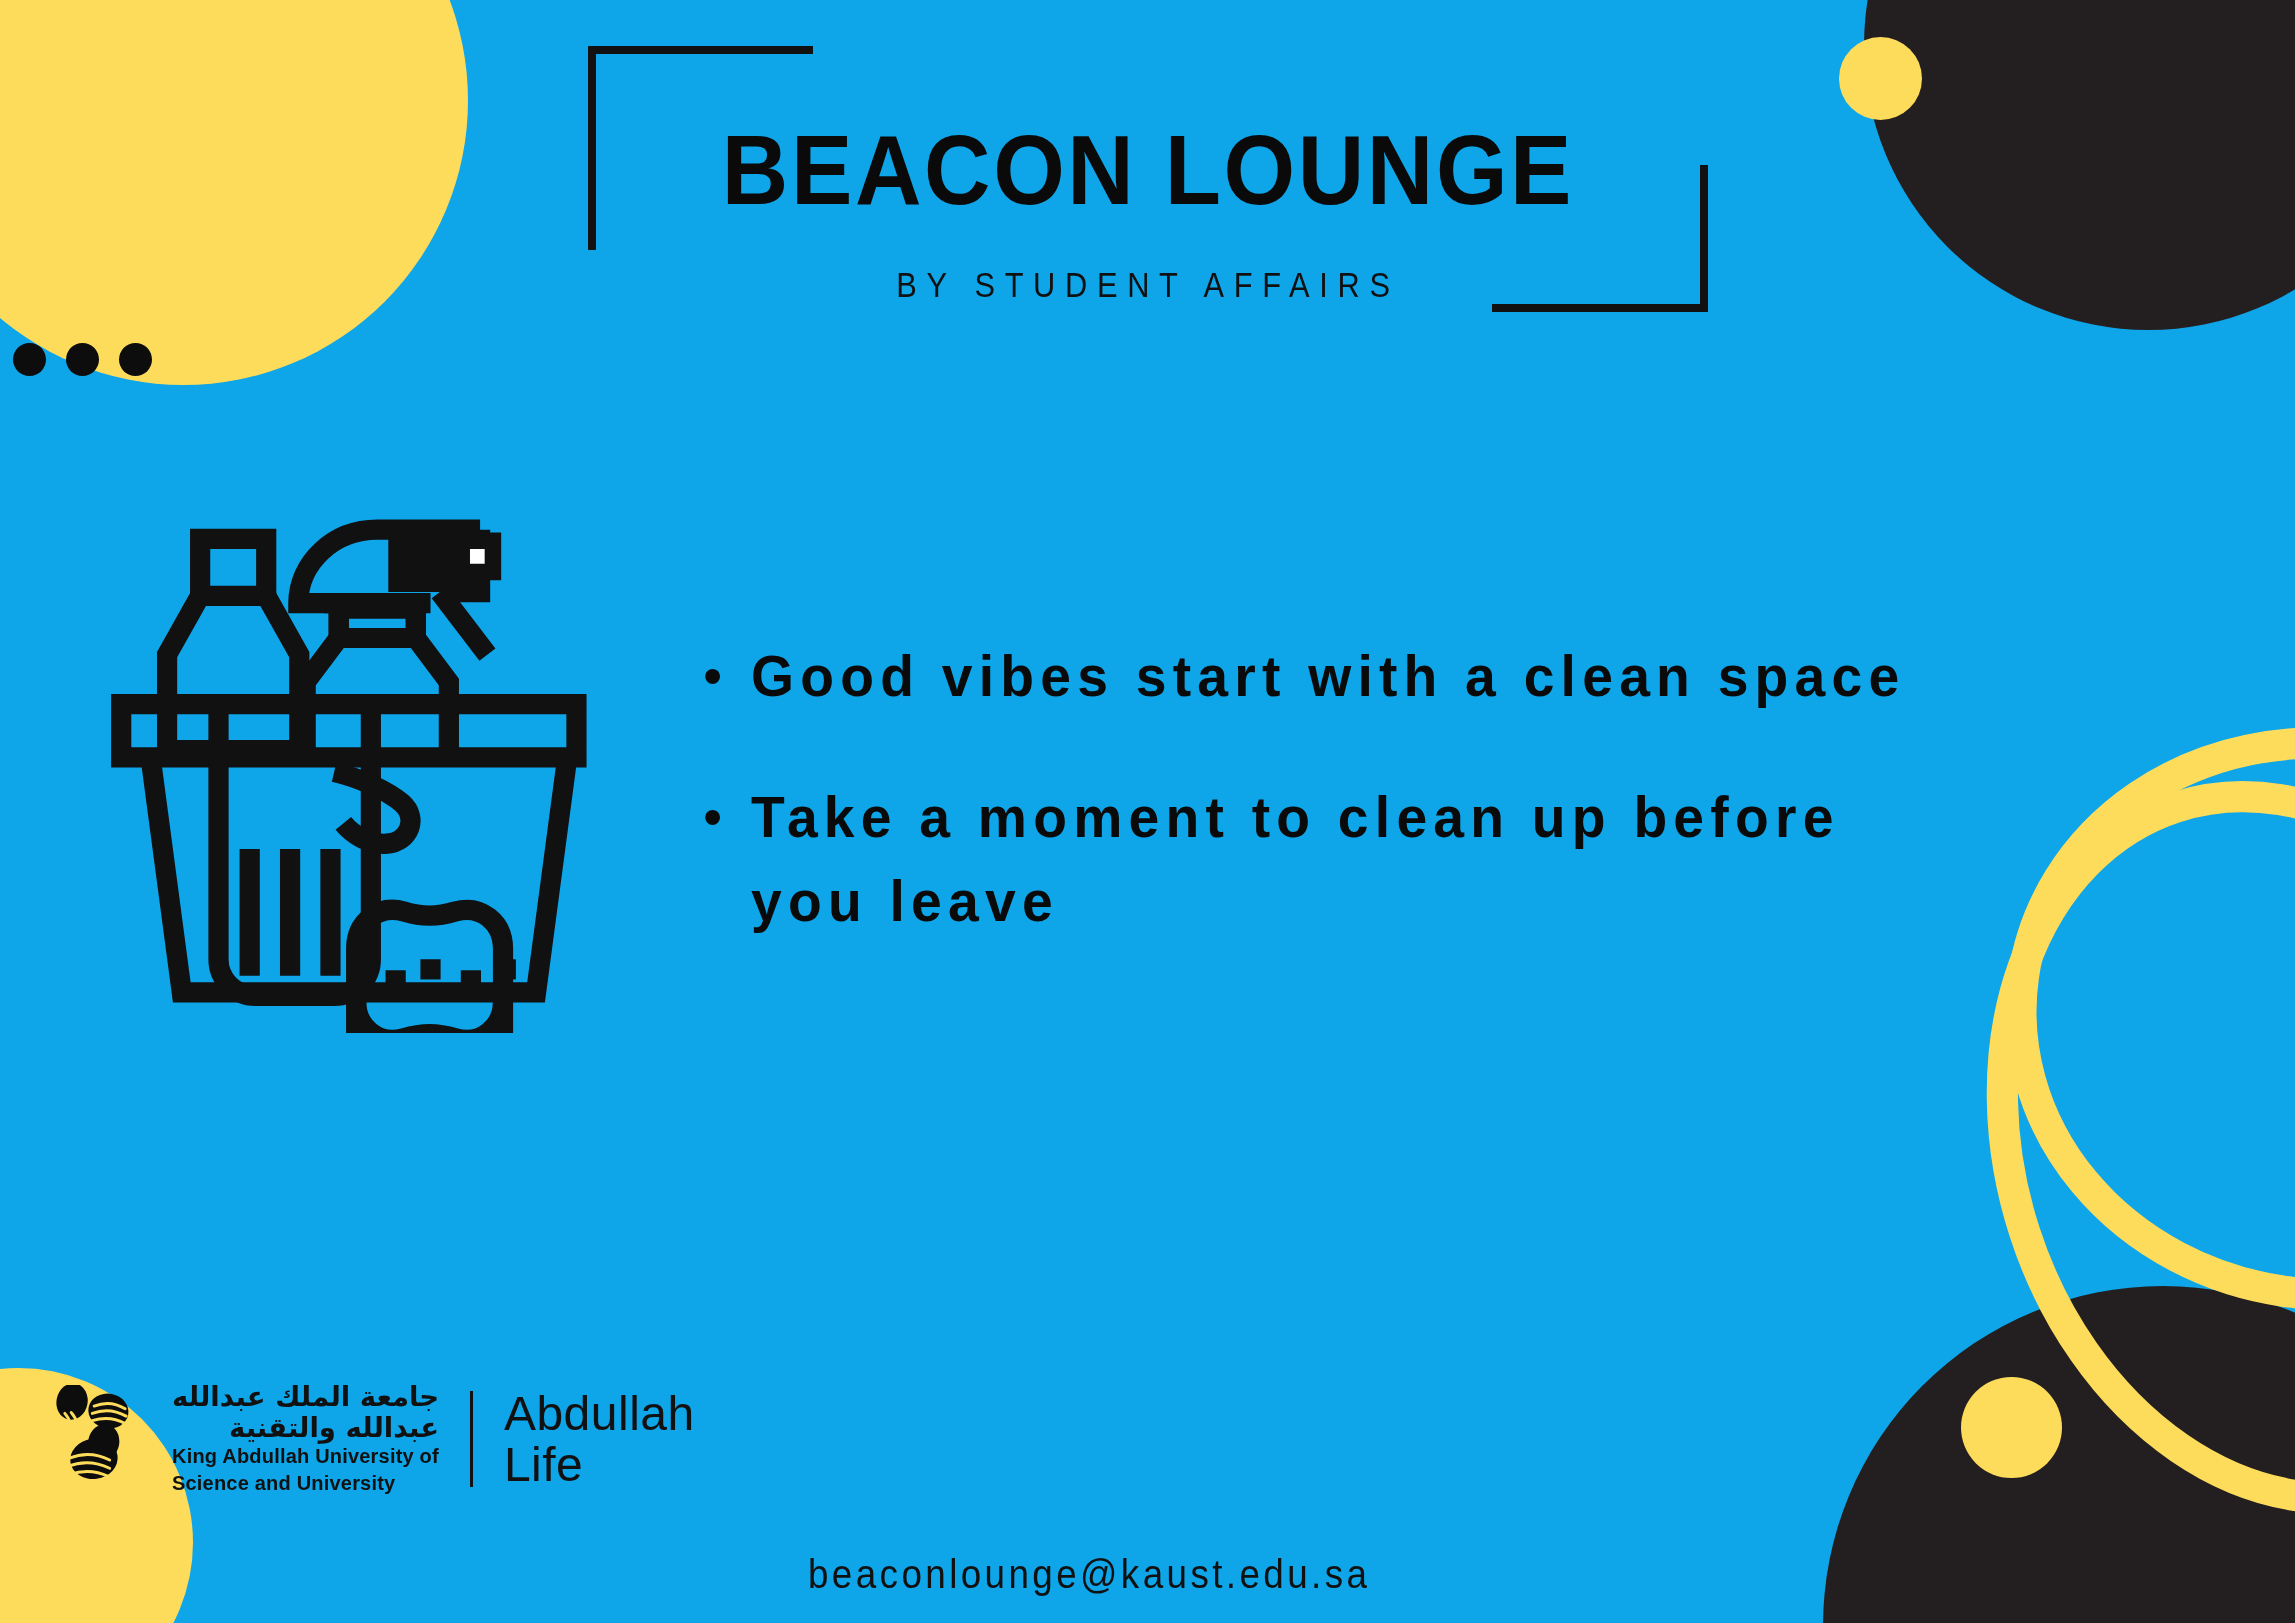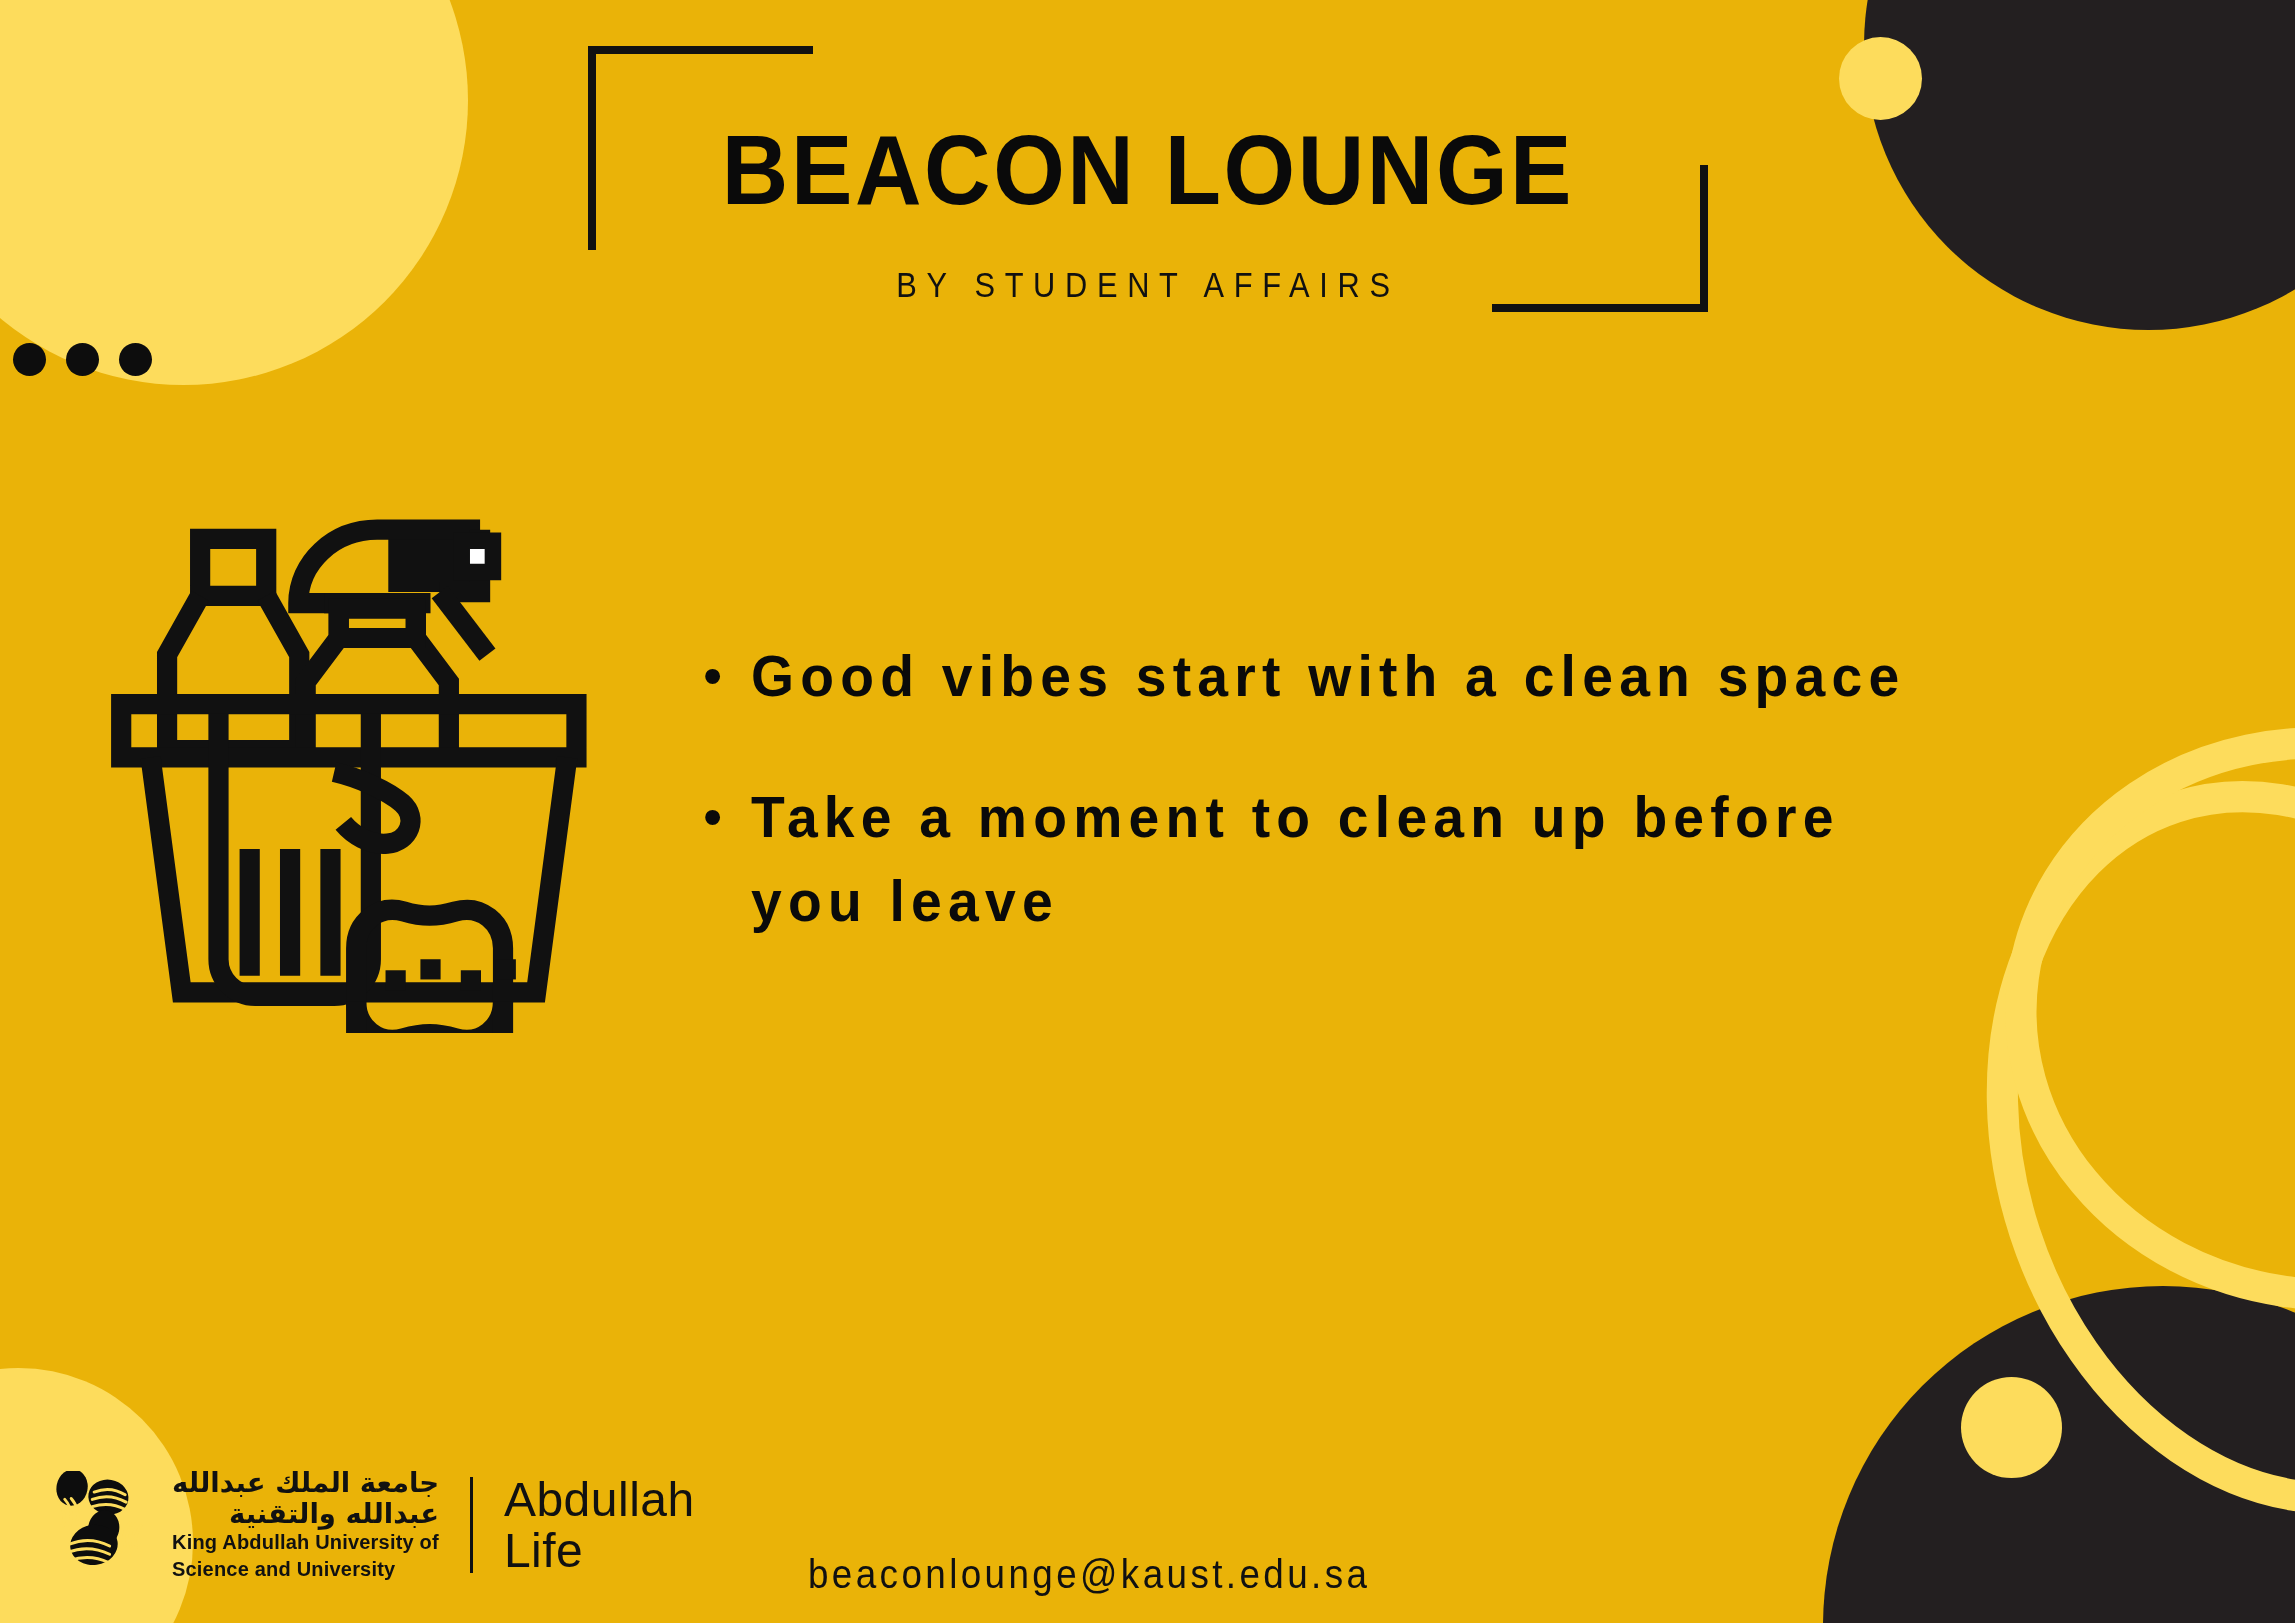--- a/index.html
+++ b/index.html
@@ -11,21 +11,21 @@
     width: 2296px;
     height: 1624px;
     overflow: hidden;
     font-family: "Liberation Sans", sans-serif;
   }
 
   #poster {
     position: relative;
     width: 2296px;
     height: 1624px;
-    background: #eab308;
+    background: #0ea5e9;
     overflow: hidden;
   }
 
   
   .shape { position: absolute; }
 
   #yellow-blob-topleft {
     left: -101px;
     top: -184px;
     width: 569px;
@@ -194,21 +194,21 @@
     color: #0a0a0a;
     max-width: 1212px;
     transform: scaleX(0.97);
     transform-origin: left center;
   }
 
   
   #kaust-logo {
     position: absolute;
     left: 51px;
-    top: 1465px;
+    top: 1379px;
     height: 119px;
     display: flex;
     align-items: center;
   }
   #kaust-mark {
     width: 99px;
     height: 108px;
     flex: 0 0 99px;
   }
   #kaust-wordmark {

